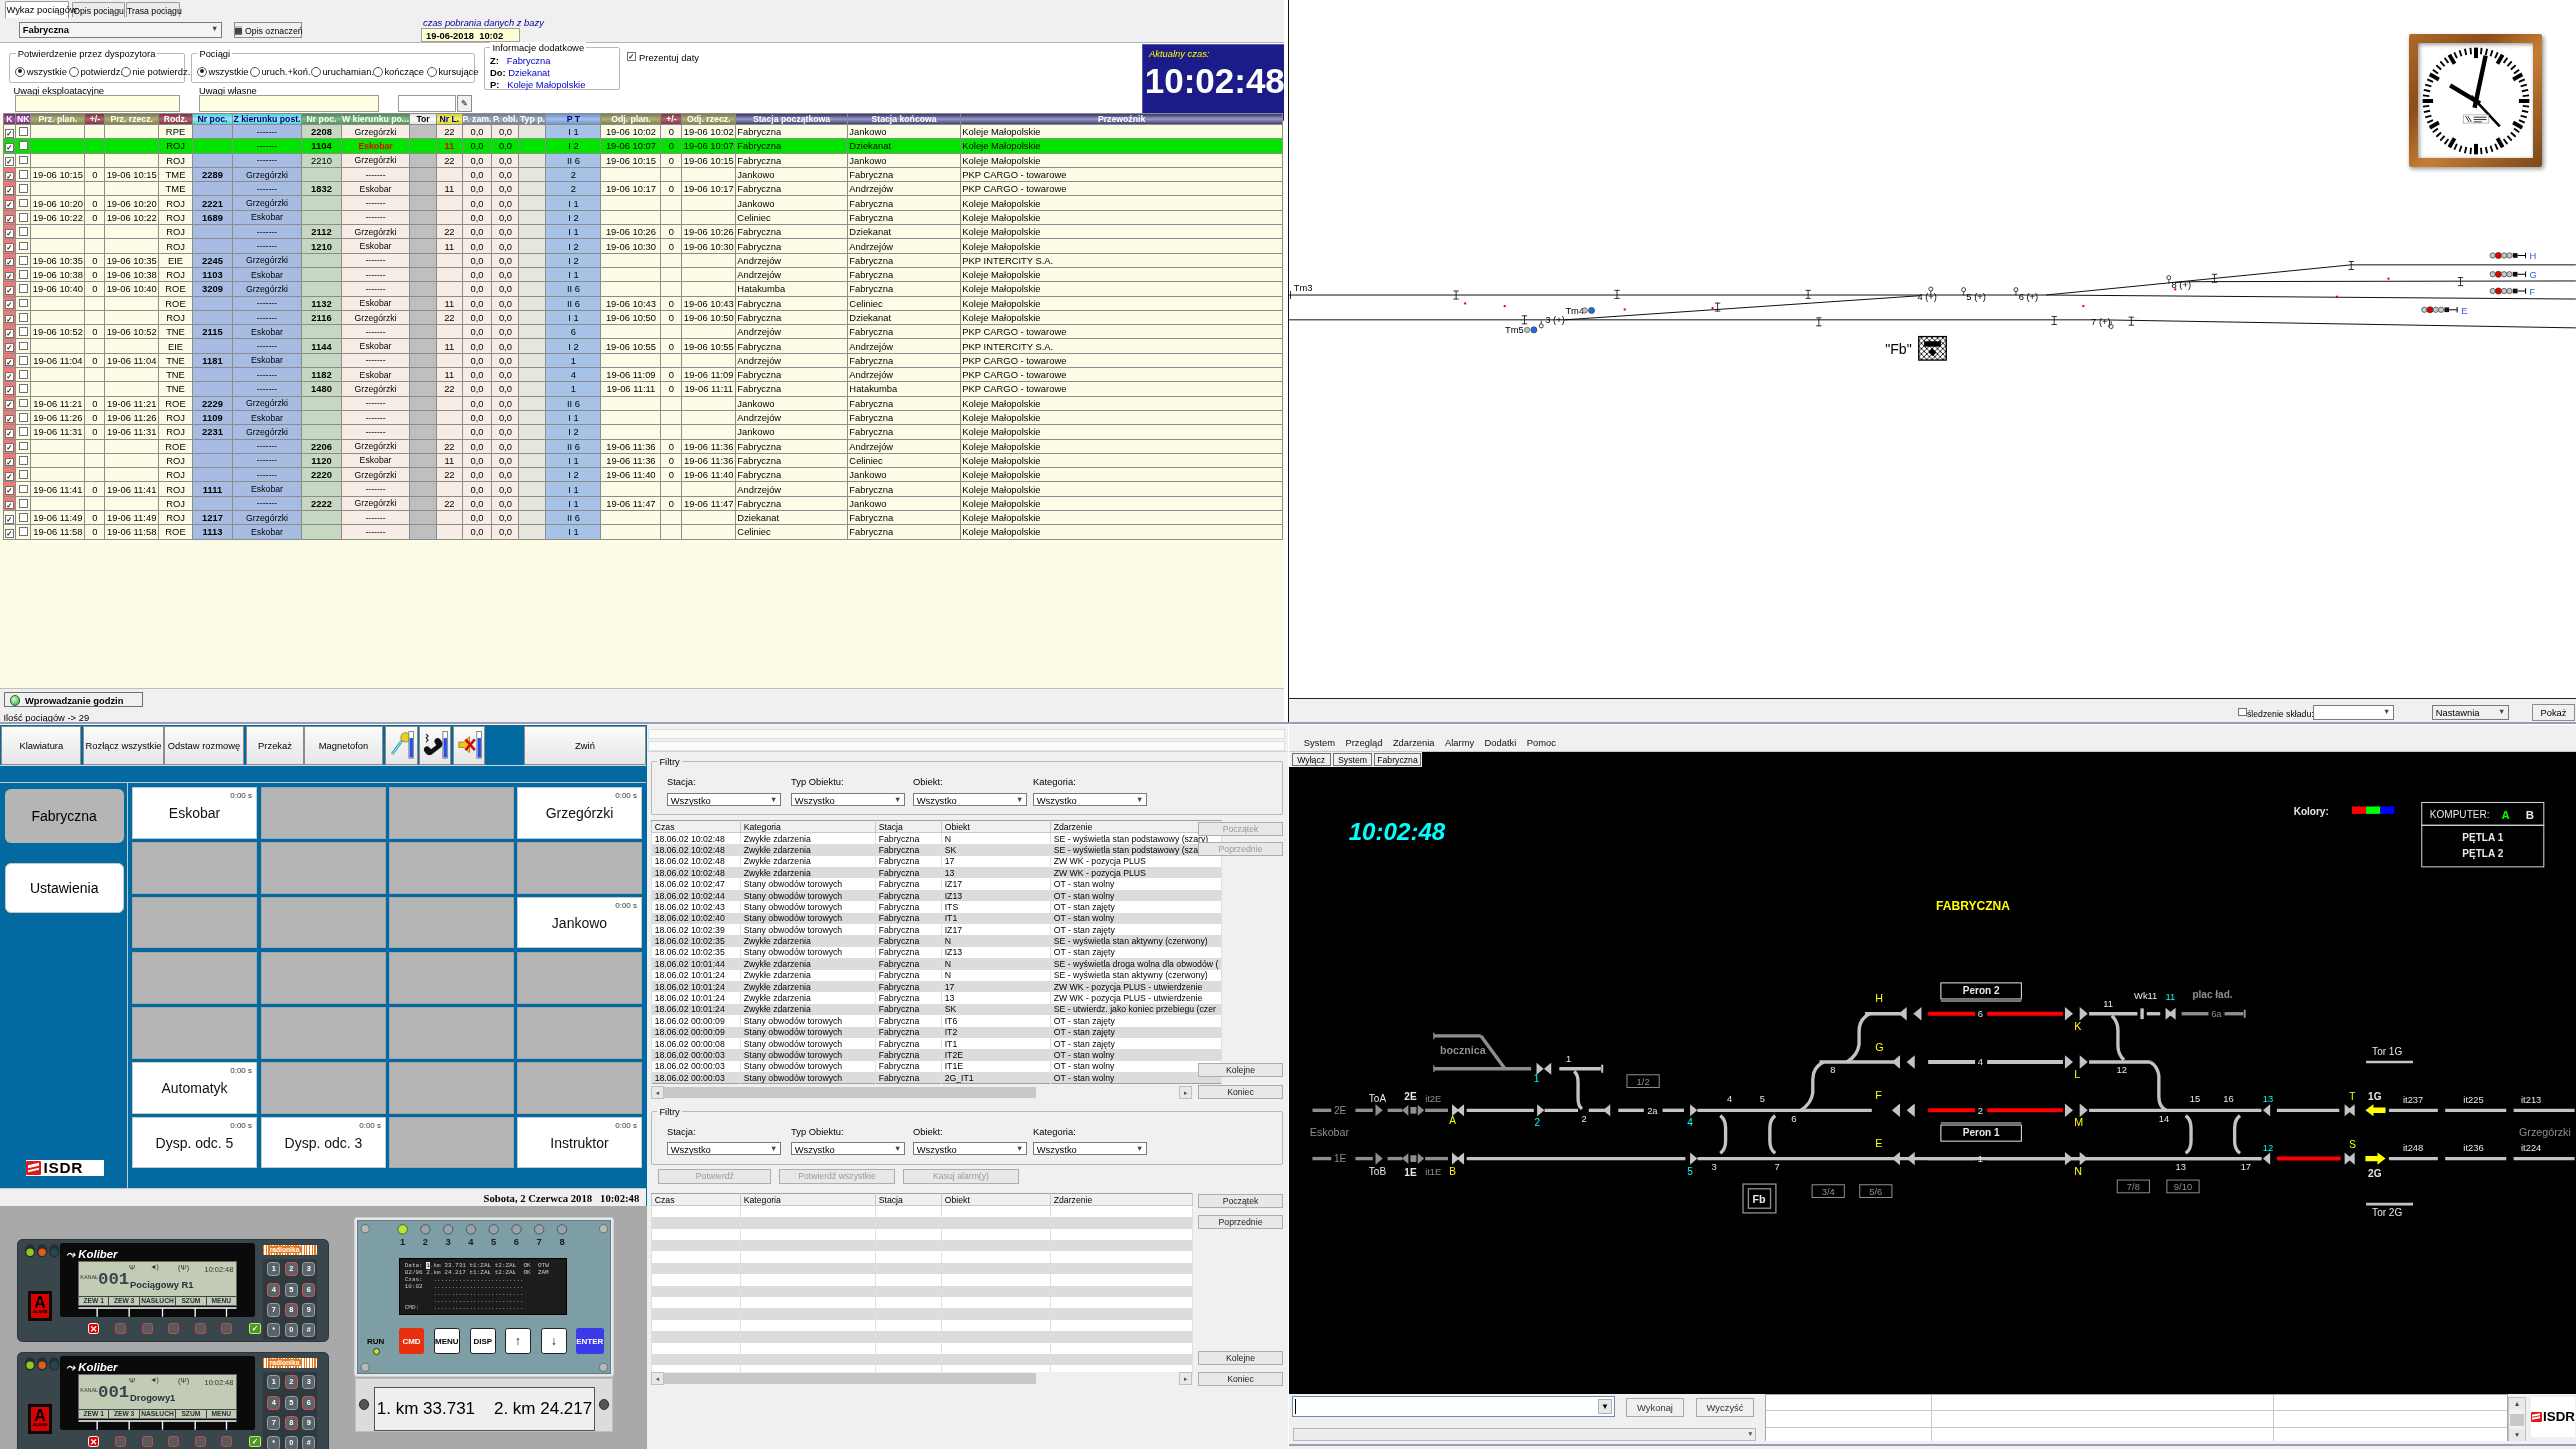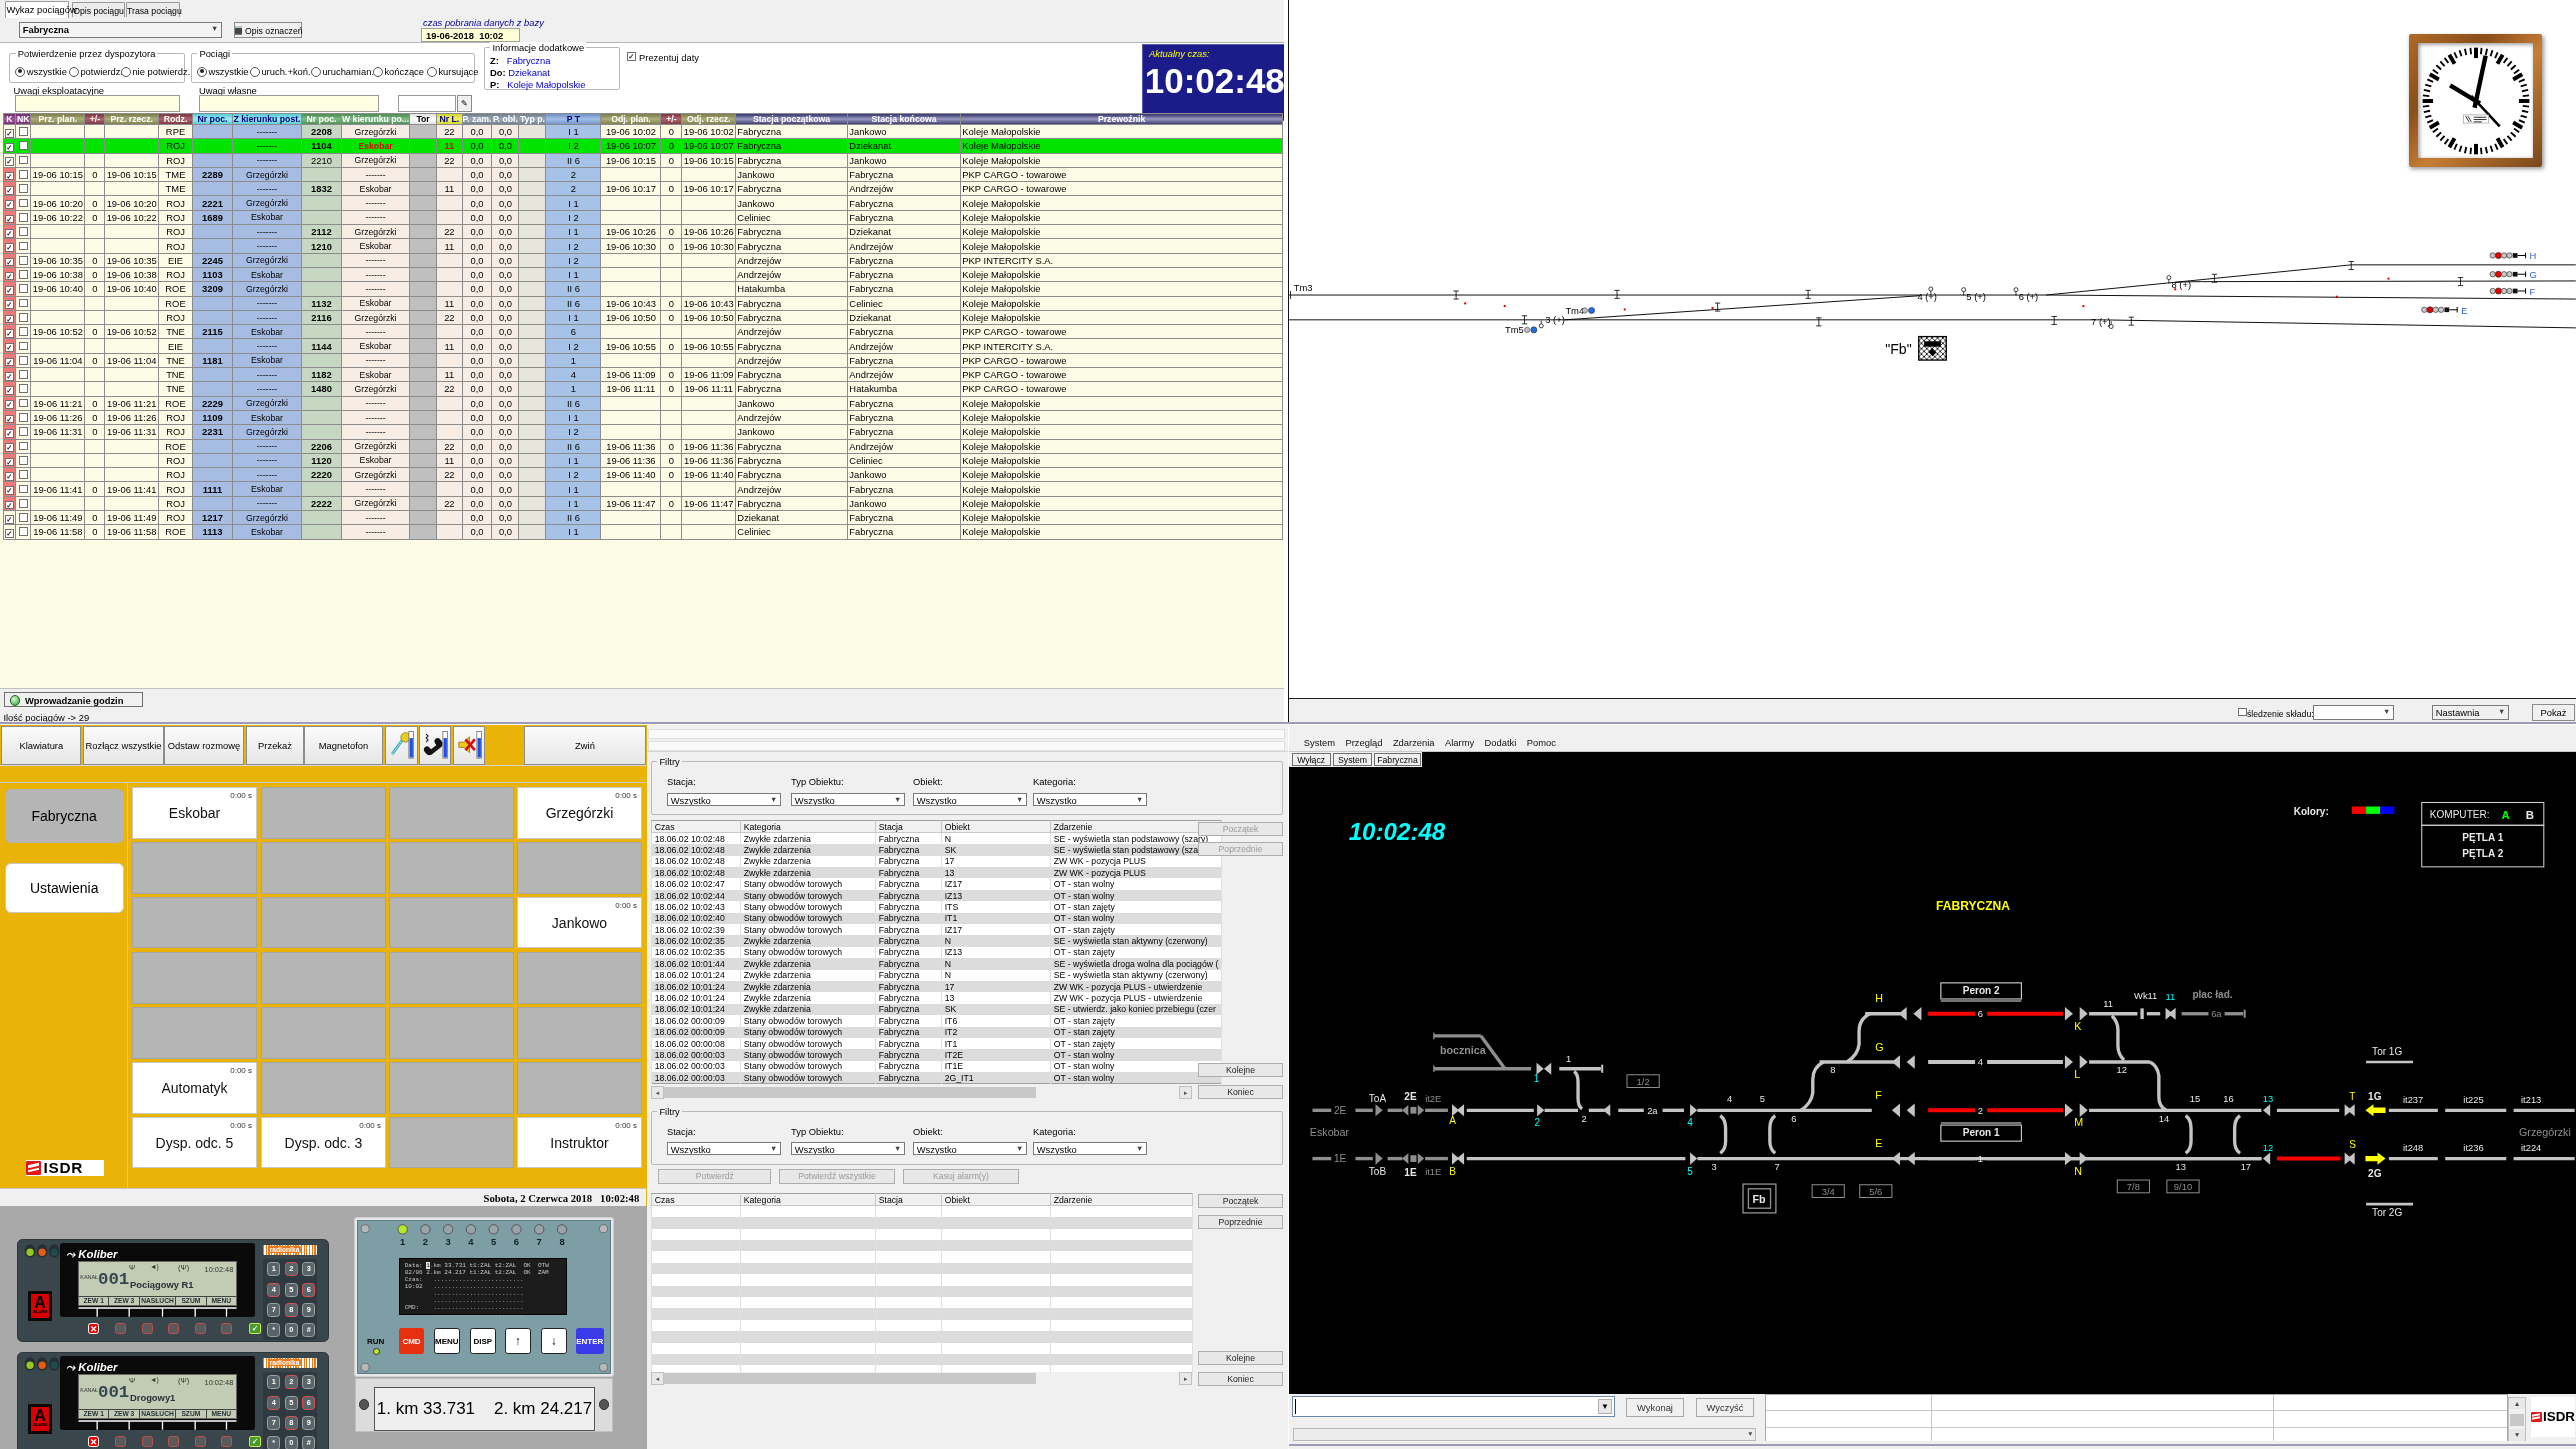--- a/index.html
+++ b/index.html
@@ -23,21 +23,21 @@
 .lbl{position:absolute;font-size:9.4px;white-space:nowrap}
 #clockbox{left:1142px;top:44px;width:144px;height:77px;background:#1B1B8A;border:0.7px solid #5A5AB0}
 #clockbox .t1{position:absolute;left:6px;top:3.4px;color:#FFFF00;font:italic 9.4px "Liberation Sans"}
 #clockbox .t2{position:absolute;left:1.3px;top:16px;width:141px;color:#FFF;font:bold 35px "Liberation Sans";text-align:center}
 
 #ttab{position:absolute;left:2.7px;top:113px;border-collapse:collapse;table-layout:fixed;font-size:9.4px}
 #ttab td,#ttab th{border:0.7px solid #8C8C8C;overflow:hidden;white-space:nowrap;padding:0 1.3px;height:14.3px}
 #ttab th{height:10.7px;font-size:8.7px;font-weight:bold;padding:0}
 #ttab td{text-align:center}
 
-#bl{left:0;top:725px;width:647px;height:643px;background:#eab308}
+#bl{left:0;top:725px;width:647px;height:643px;background:#0369a1}
 .tbtn{position:absolute;top:0.7px;height:39px;background:linear-gradient(#FBFBFB,#E6E6E6);border:0.7px solid #8C8C8C;font-size:9.4px;text-align:center;display:flex;align-items:center;justify-content:center;white-space:nowrap}
 .gridbtn{position:absolute;background:#B5B5B5;border:0.7px solid #A5A5A5}
 .gridbtn.w{background:#FFF;border:0.7px solid #C8C8C8}
 .gridbtn .tm{position:absolute;right:4px;top:2.7px;font-size:8px;color:#333}
 .gridbtn .nm{position:absolute;left:0;right:0;top:50%;margin-top:-8px;text-align:center;font-size:14px;color:#111}
 
 #bm{left:647px;top:725px;width:641px;height:725px;background:#F0F0F0}
 .btn2{position:absolute;background:#E8E8E8;border:0.7px solid #ADADAD;font-size:8.7px;text-align:center;color:#222;display:flex;align-items:center;justify-content:center}
 .btn2.dis{color:#9A9A9A}
 .evtab{position:absolute;border-collapse:collapse;table-layout:fixed;font-size:8.7px;background:#FFF}
@@ -1482,21 +1482,21 @@
           <td>Stany obwodów torowych</td>
           <td>Fabryczna</td>
           <td>IZ13</td>
           <td>OT - stan zajęty</td>
         </tr>
         <tr style="background:#DCDCDC">
           <td>18.06.02 10:01:44</td>
           <td>Zwykłe zdarzenia</td>
           <td>Fabryczna</td>
           <td>N</td>
-          <td>SE - wyświetla droga wolna dla pociągów (</td>
+          <td>SE - wyświetla droga wolna dla obwodów (</td>
         </tr>
         <tr style="background:#FFF">
           <td>18.06.02 10:01:24</td>
           <td>Zwykłe zdarzenia</td>
           <td>Fabryczna</td>
           <td>N</td>
           <td>SE - wyświetla stan aktywny (czerwony)</td>
         </tr>
         <tr style="background:#DCDCDC">
           <td>18.06.02 10:01:24</td>

